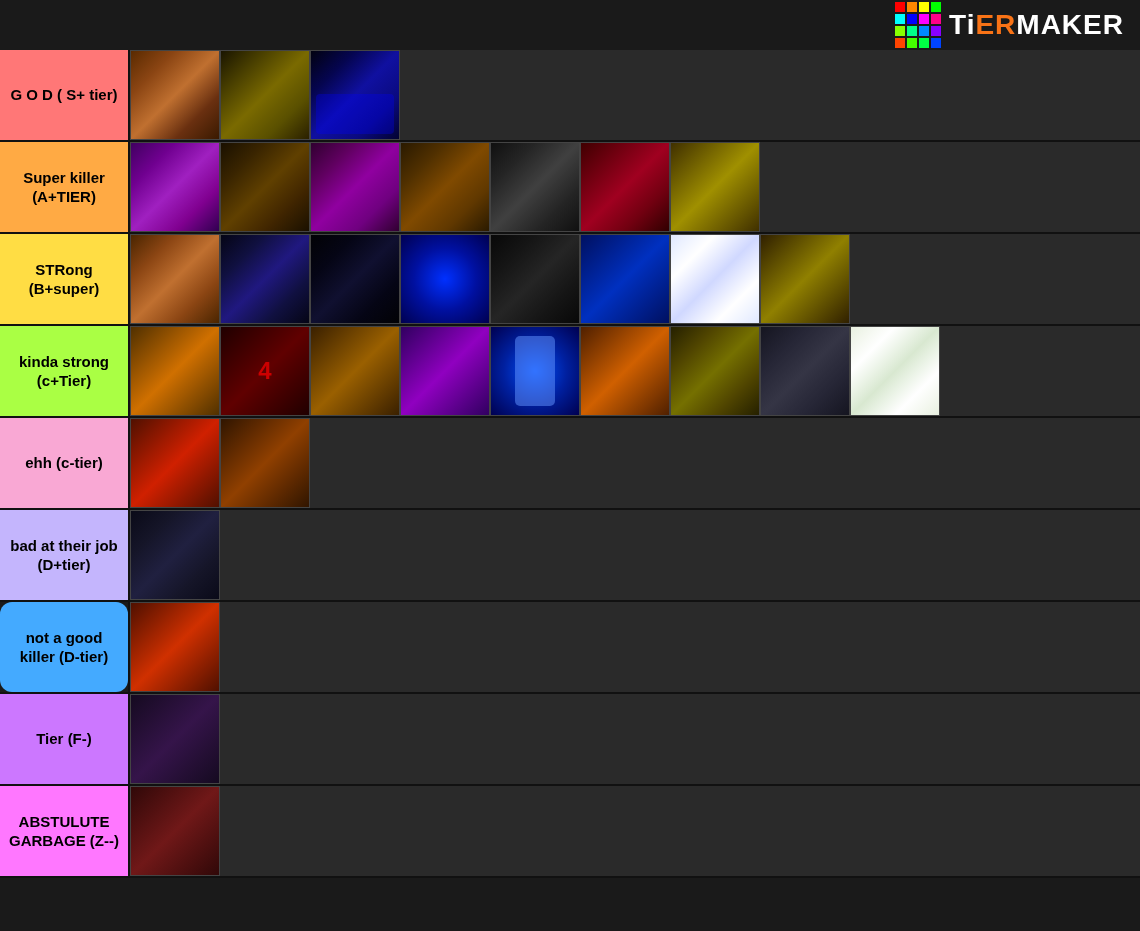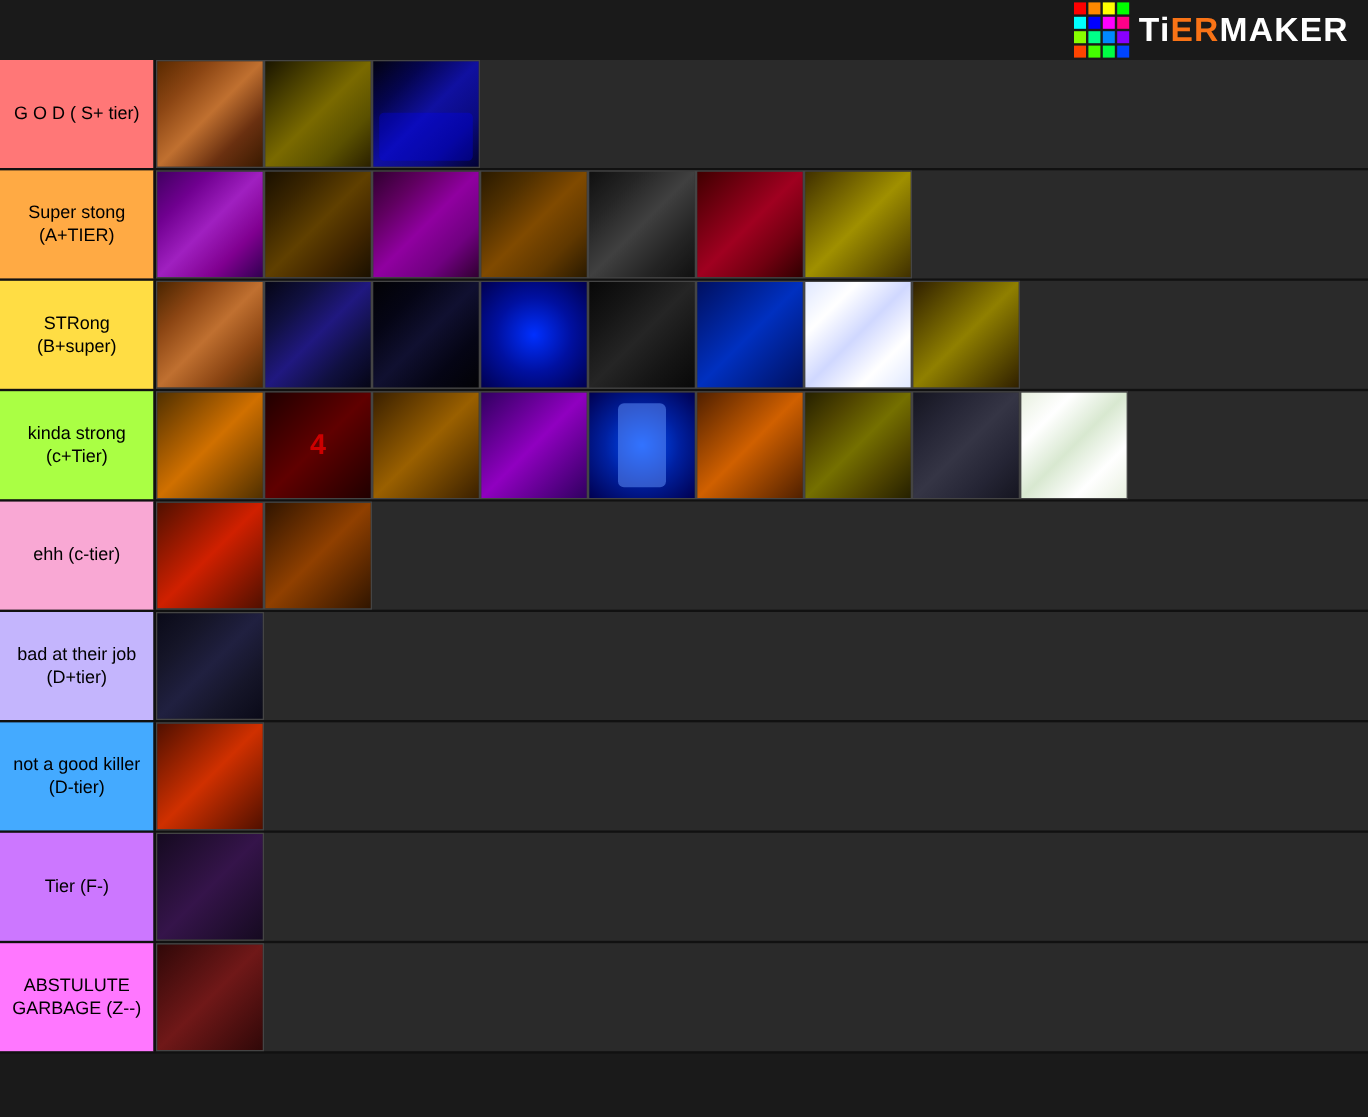--- a/index.html
+++ b/index.html
@@ -44,41 +44,41 @@
       min-height: 90px;
       border-bottom: 2px solid #111;
     }
     .tier-label {
       width: 128px;
       min-width: 128px;
       display: flex;
       align-items: center;
       justify-content: center;
       text-align: center;
-      font-weight: normal;
+      font-weight: bold;
       font-size: 15px;
       color: #000;
       padding: 8px;
       line-height: 1.3;
     }
     .tier-content {
       flex: 1;
       display: flex;
       flex-wrap: wrap;
       background-color: #2a2a2a;
       border-left: 2px solid #111;
     }
     
     .tier-s { background-color: #ff7777; }
     .tier-aplus { background-color: #ffaa44; }
     .tier-bplus { background-color: #ffdd44; }
     .tier-cplus { background-color: #aaff44; }
     .tier-c { background-color: #f9a8d4; }
     .tier-dplus { background-color: #c4b5fd; }
-    .tier-d { background-color: #44aaff; }
+    .tier-d { background-color: #44aaff; border-radius: 12px; }
     .tier-e { background-color: #aa88ff; }
     .tier-f { background-color: #cc77ff; }
     .tier-z { background-color: #ff77ff; }
 
     
     .char-img {
       width: 90px;
       height: 90px;
       display: flex;
       align-items: center;
@@ -135,21 +135,21 @@
     <div class="tier-content row-s">
       <div class="char-img" style="background: linear-gradient(135deg, #5a2a00, #8b4513, #c07030, #6a3010, #3a1a00);"></div>
       <div class="char-img" style="background: linear-gradient(135deg, #1a1500, #4a4000, #7a6a00, #5a5000, #2a2000);"></div>
       <div class="char-img" style="background: linear-gradient(135deg, #020210, #050550, #1010a0, #0a0a80, #020230); position:relative;">
         <div style="position:absolute;bottom:5px;left:5px;right:5px;background:rgba(0,0,255,0.3);height:40px;border-radius:4px;"></div>
       </div>
     </div>
   </div>
 
   <div class="tier-row">
-    <div class="tier-label tier-aplus">Super stong (A+TIER)</div>
+    <div class="tier-label tier-aplus">Super killer (A+TIER)</div>
     <div class="tier-content">
       <div class="char-img" style="background: linear-gradient(135deg, #400060, #700090, #a020c0, #800090, #300050);"></div>
       <div class="char-img" style="background: linear-gradient(135deg, #1a1000, #3a2500, #604000, #402500, #1a1000);"></div>
       <div class="char-img" style="background: linear-gradient(135deg, #300030, #600060, #9000a0, #700080, #300030);"></div>
       <div class="char-img" style="background: linear-gradient(135deg, #2a1a00, #503000, #804a00, #603800, #2a1a00);"></div>
       <div class="char-img" style="background: linear-gradient(135deg, #101010, #252525, #404040, #252525, #101010);"></div>
       <div class="char-img" style="background: linear-gradient(135deg, #400000, #700010, #a00020, #700010, #300000);"></div>
       <div class="char-img" style="background: linear-gradient(135deg, #403000, #706000, #a09000, #706000, #403000);"></div>
     </div>
   </div>

